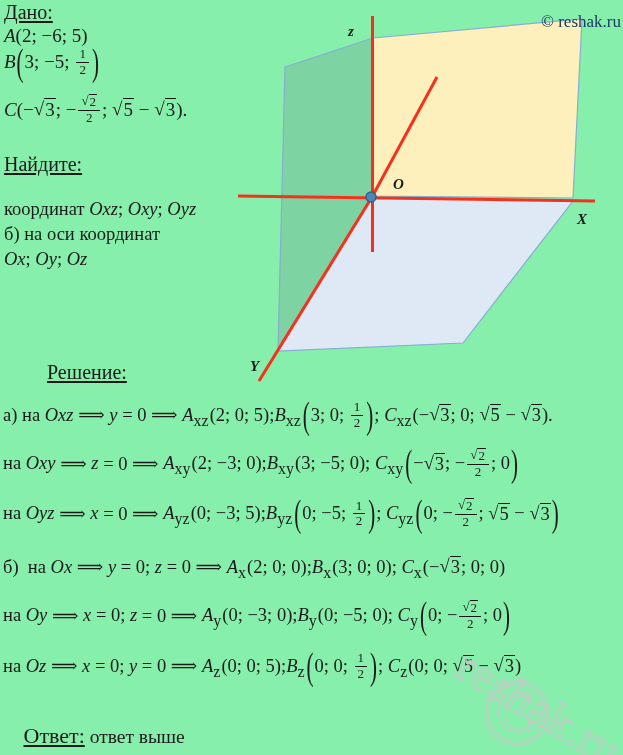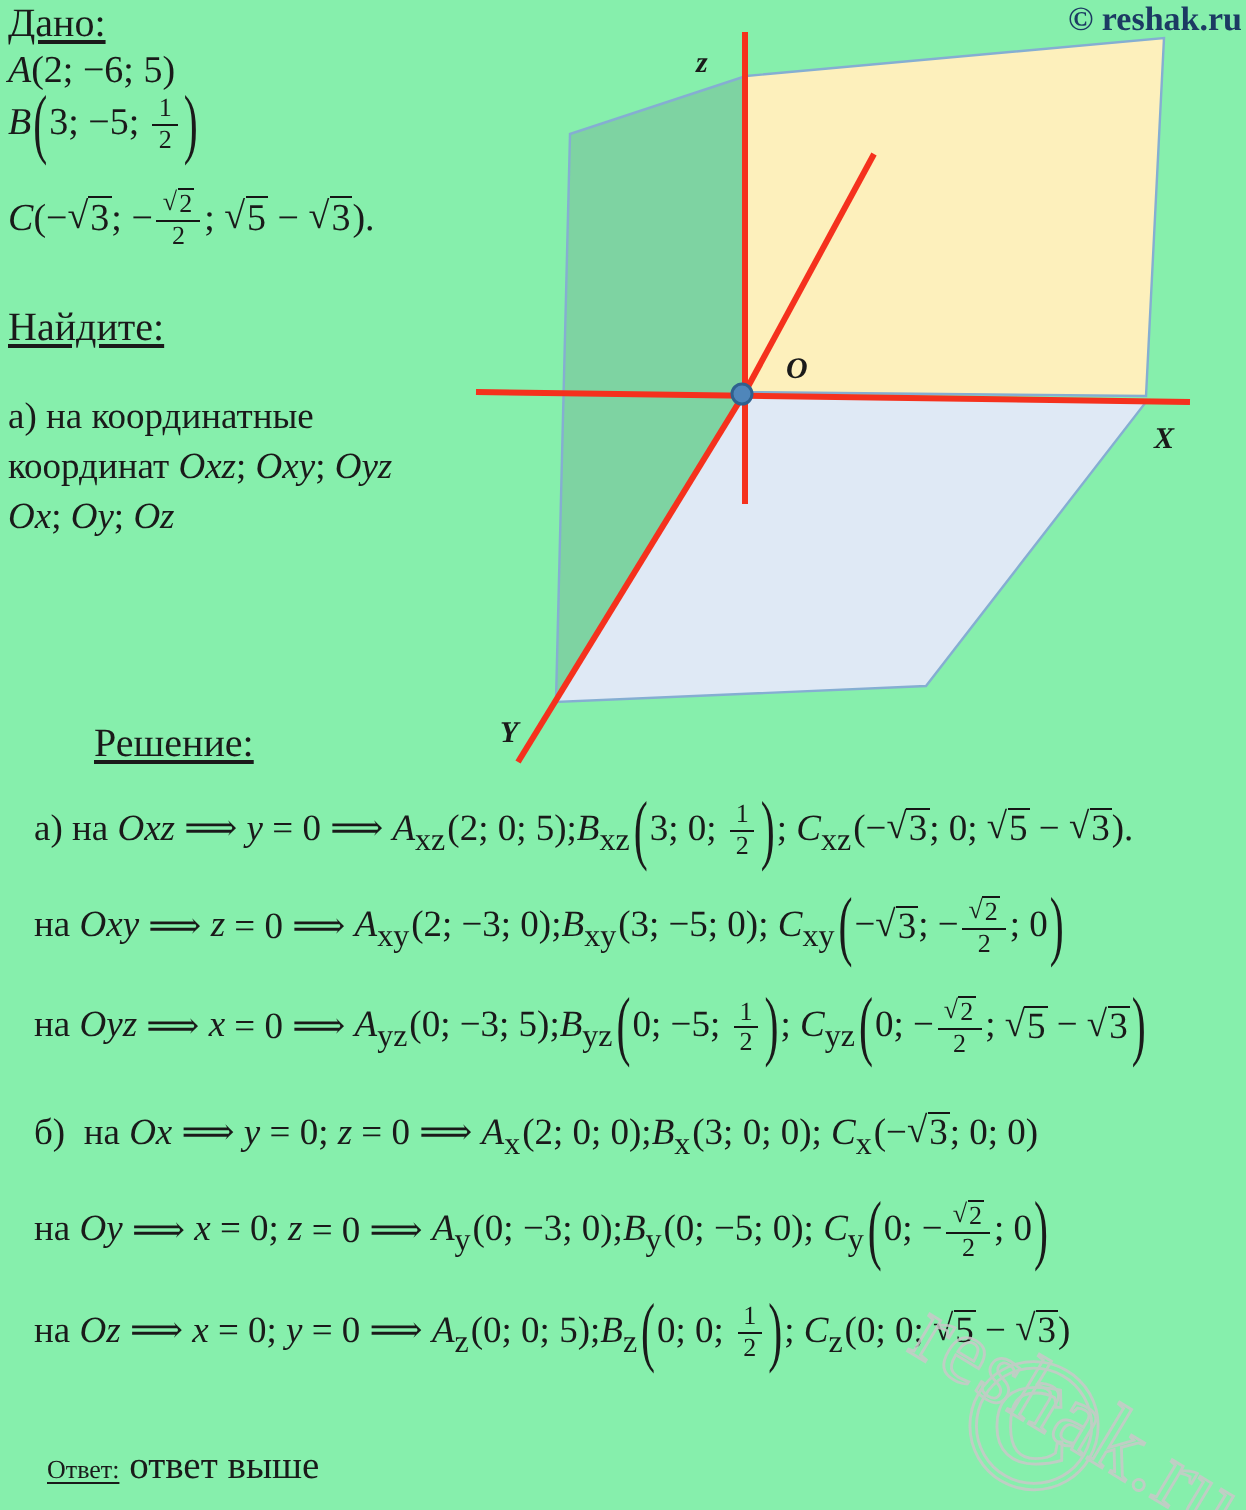--- a/index.html
+++ b/index.html
@@ -15,71 +15,71 @@
   .m-sub{font-size:16px;position:relative;top:5px;margin-right:1px;}
   .m-rt{display:inline-flex;align-items:flex-start;}
   .m-sgn{line-height:1.15;}
   .m-rad{border-top:1.4px solid #151515;line-height:1.15;padding:0 1px;}
   .m-fr{display:inline-flex;flex-direction:column;align-items:center;font-size:13px;line-height:1.12;margin:0 2px;}
   .m-num{border-bottom:1.3px solid #151515;padding:0 3px;display:inline-flex;align-items:flex-start;}
   .m-den{padding:0 3px;}
   .m-big{display:inline-block;transform:scaleY(1.85);transform-origin:center;line-height:1;margin:0 1px;font-size:21px;}
   .given-line{font-size:19px;left:4px;}
   .find-line{height:25px;font-size:18.5px;}
-  .sol-line{font-size:18.5px;left:17px;}
+  .sol-line{font-size:18.5px;left:3px;}
   #diagram-svg polygon{stroke:#85aed2;stroke-width:1.2;}
   #diagram-svg text{font-family:"Liberation Serif","DejaVu Serif",serif;font-size:15px;font-style:italic;font-weight:bold;fill:#1a1a1a;}
   #brand{font-size:17px;white-space:pre;}
   #answer-line{font-size:19.5px;white-space:pre;}
   #watermark{pointer-events:none;opacity:0.85;}
 </style>
 </head>
 <body>
 
 <div id="page">
 
   <div class="abs heading" style="left:4px;top:1px;">Дано:</div>
   <div class="abs mline given-line" style="top:25px;"><span class="m-it">A</span><span class="m-tx">(2; −6; 5)</span></div>
   <div class="abs mline given-line" style="top:47px;"><span class="m-it">B</span><span class="m-big">(</span><span class="m-tx">3; −5; </span><span class="m-fr"><span class="m-num"><span class="m-tx">1</span></span><span class="m-den"><span class="m-tx">2</span></span></span><span class="m-big">)</span></div>
   <div class="abs mline given-line" style="top:94px;"><span class="m-it">C</span><span class="m-tx">(−</span><span class="m-rt"><span class="m-sgn">√</span><span class="m-rad">3</span></span><span class="m-tx">; −</span><span class="m-fr"><span class="m-num"><span class="m-rt"><span class="m-sgn">√</span><span class="m-rad">2</span></span></span><span class="m-den"><span class="m-tx">2</span></span></span><span class="m-tx">; </span><span class="m-rt"><span class="m-sgn">√</span><span class="m-rad">5</span></span><span class="m-tx"> − </span><span class="m-rt"><span class="m-sgn">√</span><span class="m-rad">3</span></span><span class="m-tx">).</span></div>
 
   <div class="abs heading" style="left:4px;top:153px;">Найдите:</div>
   <div class="abs" style="left:4px;top:197px;">
-    <div class="mline find-line"><span class="m-tx">а) на координатные</span></div>
     <div class="mline find-line"><span class="m-tx">координат </span><span class="m-it">Oxz</span><span class="m-tx">; </span><span class="m-it">Oxy</span><span class="m-tx">; </span><span class="m-it">Oyz</span></div>
+    <div class="mline find-line"><span class="m-tx">б) на оси координат</span></div>
     <div class="mline find-line"><span class="m-it">Ox</span><span class="m-tx">; </span><span class="m-it">Oy</span><span class="m-tx">; </span><span class="m-it">Oz</span></div>
   </div>
 
   <svg id="diagram-svg" class="abs" style="left:228px;top:0px;" width="395" height="392" viewBox="0 0 395 392">
     <polygon points="57,67 145,38 144,196 50,350" fill="#7ed3a2"></polygon>
     <polygon points="145,38 354,19 345,198 144,196" fill="#fdf0bc"></polygon>
     <polygon points="144,197 345,201 235,343 50,351" fill="#dfe9f5"></polygon>
     <line x1="10" y1="196" x2="367" y2="201" stroke-width="3" stroke="#f5311d"></line>
     <line x1="144.5" y1="16" x2="144.5" y2="252" stroke-width="3" stroke="#f5311d"></line>
     <line x1="144" y1="197" x2="31" y2="381" stroke-width="3" stroke="#f5311d"></line>
     <line x1="144" y1="197" x2="209" y2="77" stroke-width="3" stroke="#f5311d"></line>
     <circle cx="143" cy="197" r="5" stroke-width="1.5" stroke="#2f618f" fill="#4f86ba"></circle>
     <text x="120" y="36">z</text>
     <text x="165" y="189">O</text>
     <text x="349" y="224">X</text>
     <text x="22" y="371">Y</text>
   </svg>
 
-  <div id="brand" class="abs" style="left:506px;top:0px;width:115px;text-align:right;color:#1c3a63;font-weight:bold;">© reshak.ru</div>
+  <div id="brand" class="abs" style="left:506px;top:12px;width:115px;text-align:right;color:#1c3a63;">© reshak.ru</div>
 
   <div class="abs heading" style="left:4px;top:361px;margin-left:43px;">Решение:</div>
   <div class="abs mline sol-line" style="top:400px;"><span class="m-tx">а) на </span><span class="m-it">Oxz</span><span class="m-tx"> ⟹ </span><span class="m-it">y</span><span class="m-tx"> = 0 ⟹ </span><span class="m-sb"><span class="m-it">A</span><span class="m-sub">xz</span></span><span class="m-tx">(2; 0; 5);</span><span class="m-sb"><span class="m-it">B</span><span class="m-sub">xz</span></span><span class="m-big">(</span><span class="m-tx">3; 0; </span><span class="m-fr"><span class="m-num"><span class="m-tx">1</span></span><span class="m-den"><span class="m-tx">2</span></span></span><span class="m-big">)</span><span class="m-tx">; </span><span class="m-sb"><span class="m-it">C</span><span class="m-sub">xz</span></span><span class="m-tx">(−</span><span class="m-rt"><span class="m-sgn">√</span><span class="m-rad">3</span></span><span class="m-tx">; 0; </span><span class="m-rt"><span class="m-sgn">√</span><span class="m-rad">5</span></span><span class="m-tx"> − </span><span class="m-rt"><span class="m-sgn">√</span><span class="m-rad">3</span></span><span class="m-tx">).</span></div>
   <div class="abs mline sol-line" style="top:448px;"><span class="m-tx">на </span><span class="m-it">Oxy</span><span class="m-tx"> ⟹ </span><span class="m-it">z</span><span class="m-tx"> = 0 ⟹ </span><span class="m-sb"><span class="m-it">A</span><span class="m-sub">xy</span></span><span class="m-tx">(2; −3; 0);</span><span class="m-sb"><span class="m-it">B</span><span class="m-sub">xy</span></span><span class="m-tx">(3; −5; 0); </span><span class="m-sb"><span class="m-it">C</span><span class="m-sub">xy</span></span><span class="m-big">(</span><span class="m-tx">−</span><span class="m-rt"><span class="m-sgn">√</span><span class="m-rad">3</span></span><span class="m-tx">; −</span><span class="m-fr"><span class="m-num"><span class="m-rt"><span class="m-sgn">√</span><span class="m-rad">2</span></span></span><span class="m-den"><span class="m-tx">2</span></span></span><span class="m-tx">; 0</span><span class="m-big">)</span></div>
   <div class="abs mline sol-line" style="top:498px;"><span class="m-tx">на </span><span class="m-it">Oyz</span><span class="m-tx"> ⟹ </span><span class="m-it">x</span><span class="m-tx"> = 0 ⟹ </span><span class="m-sb"><span class="m-it">A</span><span class="m-sub">yz</span></span><span class="m-tx">(0; −3; 5);</span><span class="m-sb"><span class="m-it">B</span><span class="m-sub">yz</span></span><span class="m-big">(</span><span class="m-tx">0; −5; </span><span class="m-fr"><span class="m-num"><span class="m-tx">1</span></span><span class="m-den"><span class="m-tx">2</span></span></span><span class="m-big">)</span><span class="m-tx">; </span><span class="m-sb"><span class="m-it">C</span><span class="m-sub">yz</span></span><span class="m-big">(</span><span class="m-tx">0; −</span><span class="m-fr"><span class="m-num"><span class="m-rt"><span class="m-sgn">√</span><span class="m-rad">2</span></span></span><span class="m-den"><span class="m-tx">2</span></span></span><span class="m-tx">; </span><span class="m-rt"><span class="m-sgn">√</span><span class="m-rad">5</span></span><span class="m-tx"> − </span><span class="m-rt"><span class="m-sgn">√</span><span class="m-rad">3</span></span><span class="m-big">)</span></div>
   <div class="abs mline sol-line" style="top:556px;"><span class="m-tx">б)  на </span><span class="m-it">Ox</span><span class="m-tx"> ⟹ </span><span class="m-it">y</span><span class="m-tx"> = 0; </span><span class="m-it">z</span><span class="m-tx"> = 0 ⟹ </span><span class="m-sb"><span class="m-it">A</span><span class="m-sub">x</span></span><span class="m-tx">(2; 0; 0);</span><span class="m-sb"><span class="m-it">B</span><span class="m-sub">x</span></span><span class="m-tx">(3; 0; 0); </span><span class="m-sb"><span class="m-it">C</span><span class="m-sub">x</span></span><span class="m-tx">(−</span><span class="m-rt"><span class="m-sgn">√</span><span class="m-rad">3</span></span><span class="m-tx">; 0; 0)</span></div>
   <div class="abs mline sol-line" style="top:600px;"><span class="m-tx">на </span><span class="m-it">Oy</span><span class="m-tx"> ⟹ </span><span class="m-it">x</span><span class="m-tx"> = 0; </span><span class="m-it">z</span><span class="m-tx"> = 0 ⟹ </span><span class="m-sb"><span class="m-it">A</span><span class="m-sub">y</span></span><span class="m-tx">(0; −3; 0);</span><span class="m-sb"><span class="m-it">B</span><span class="m-sub">y</span></span><span class="m-tx">(0; −5; 0); </span><span class="m-sb"><span class="m-it">C</span><span class="m-sub">y</span></span><span class="m-big">(</span><span class="m-tx">0; −</span><span class="m-fr"><span class="m-num"><span class="m-rt"><span class="m-sgn">√</span><span class="m-rad">2</span></span></span><span class="m-den"><span class="m-tx">2</span></span></span><span class="m-tx">; 0</span><span class="m-big">)</span></div>
   <div class="abs mline sol-line" style="top:651px;"><span class="m-tx">на </span><span class="m-it">Oz</span><span class="m-tx"> ⟹ </span><span class="m-it">x</span><span class="m-tx"> = 0; </span><span class="m-it">y</span><span class="m-tx"> = 0 ⟹ </span><span class="m-sb"><span class="m-it">A</span><span class="m-sub">z</span></span><span class="m-tx">(0; 0; 5);</span><span class="m-sb"><span class="m-it">B</span><span class="m-sub">z</span></span><span class="m-big">(</span><span class="m-tx">0; 0; </span><span class="m-fr"><span class="m-num"><span class="m-tx">1</span></span><span class="m-den"><span class="m-tx">2</span></span></span><span class="m-big">)</span><span class="m-tx">; </span><span class="m-sb"><span class="m-it">C</span><span class="m-sub">z</span></span><span class="m-tx">(0; 0; </span><span class="m-rt"><span class="m-sgn">√</span><span class="m-rad">5</span></span><span class="m-tx"> − </span><span class="m-rt"><span class="m-sgn">√</span><span class="m-rad">3</span></span><span class="m-tx">)</span></div>
 
   <div id="answer-line" class="abs" style="left:4px;top:701px;">
-    <span class="heading" style="font-size:13px;">Ответ:</span><span> ответ выше</span>
+    <span class="heading" style="font-size:22px;">Ответ:</span><span> ответ выше</span>
   </div>
 
   <svg id="watermark" class="abs" style="left:425px;top:595px;" width="198" height="160" viewBox="0 0 198 160">
     <text x="0" y="0" transform="translate(28,80) rotate(31)" font-size="47" letter-spacing="1" font-family="Liberation Serif, DejaVu Serif, serif" fill="none" stroke="#c9c9c9" stroke-width="1.4">reshak.ru</text>
     <text x="92" y="149" text-anchor="middle" font-size="95" font-family="Liberation Serif, DejaVu Serif, serif" fill="none" stroke="#c9c9c9" stroke-width="1.4">©</text>
   </svg>
 
 </div>
 
 </body></html>

